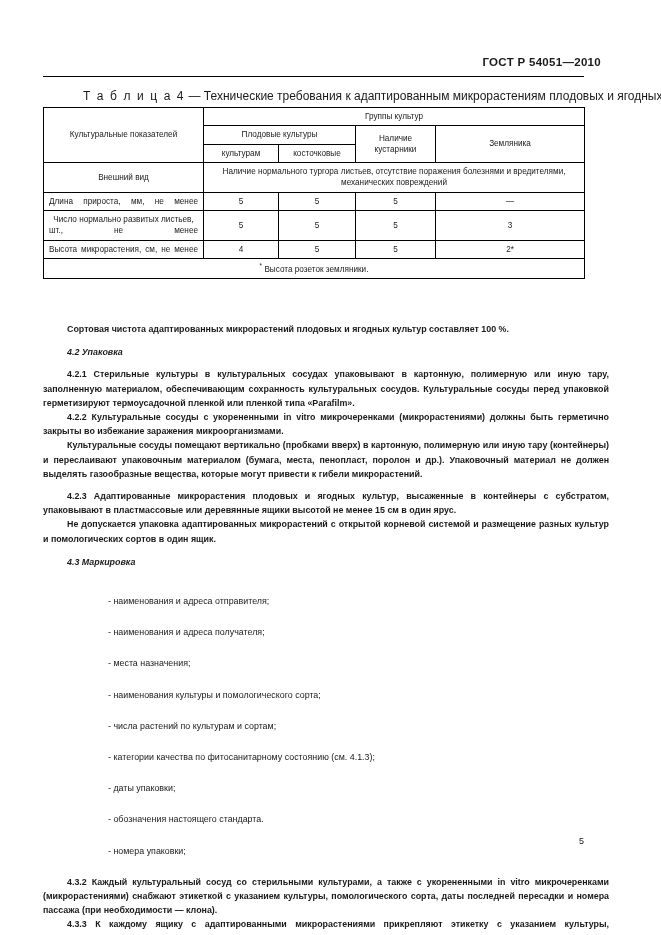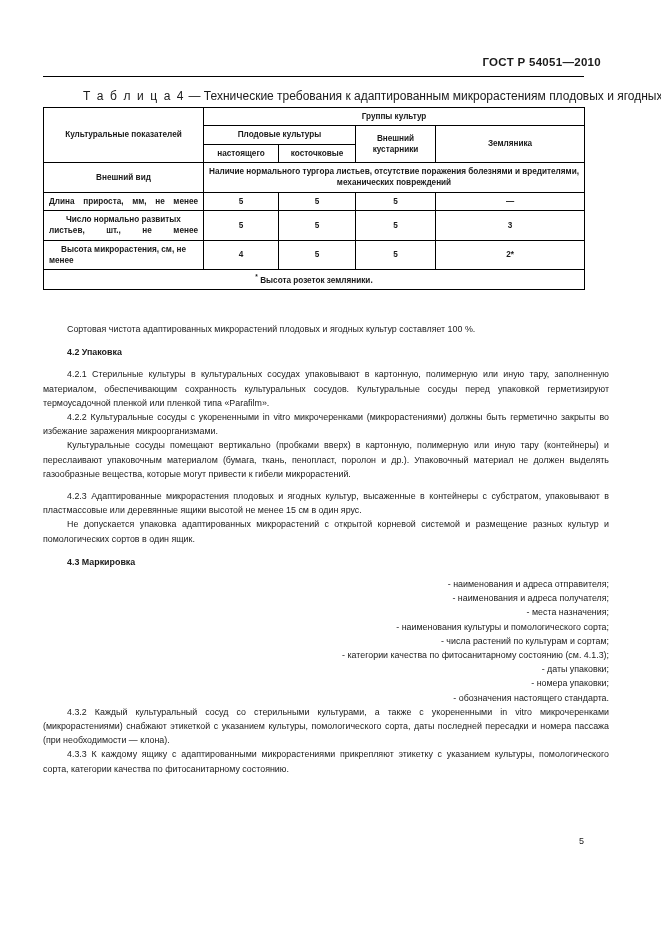--- a/index.html
+++ b/index.html
@@ -67,21 +67,21 @@
   table.gost {
     border-collapse: collapse;
     width: 541px;
     table-layout: fixed;
     font-size: 8.2px;
   }
   table.gost td, table.gost th {
     border: 1px solid #000;
     padding: 3px 5px;
     vertical-align: middle;
-    font-weight: bold;
+    font-weight: normal;
     text-align: center;
     line-height: 1.38;
   }
   td.lbl {
     text-align: justify;
     text-align-last: justify;
     padding-left: 7px;
     padding-right: 7px;
     margin-top: 24px;
   }
@@ -116,40 +116,41 @@
     top: 322px;
     width: 566px;
     font-size: 8.9px;
     line-height: 14.2px;
   }
   p.para {
     margin: 0;
     text-align: justify;
     text-indent: 24px;
     hyphens: manual;
+    font-weight: bold;
   }
   h3.sec {
     margin: 0;
     font-size: 8.9px;
     font-weight: bold;
     text-indent: 24px;
     line-height: 14.2px;
+    font-style: italic;
   }
   .gap-sm { height: 8px; }
   .gap-md { height: 9px; }
   ul.dashlist {
     margin: 0;
     padding: 0;
     list-style: none;
   }
   ul.dashlist li {
-    margin: 0;
+    margin: 17px;
     padding: 0 0 0 48px;
     line-height: 14.2px;
-    text-align: right;
   }
 
   
   .page-number {
     position: absolute;
     left: 579px;
     top: 836px;
     font-size: 9px;
   }
 </style>
@@ -172,25 +173,25 @@
         <col style="width:80px">
         <col style="width:149px">
       </colgroup>
       <tbody>
         <tr>
           <td class="hdr-name" rowspan="3">Культуральные показателей</td>
           <td colspan="4">Группы культур</td>
         </tr>
         <tr>
           <td colspan="2">Плодовые культуры</td>
-          <td rowspan="2">Внешний кустарники</td>
+          <td rowspan="2">Наличие кустарники</td>
           <td rowspan="2">Земляника</td>
         </tr>
         <tr>
-          <td>настоящего</td>
+          <td>культурам</td>
           <td>косточковые</td>
         </tr>
 
         <tr>
           <td class="lbl-plain">Внешний вид</td>
           <td class="wide-text" colspan="4">Наличие нормального тургора листьев, отсутствие поражения болезнями и вредителями, механических повреждений</td>
         </tr>
 
         <tr>
           <td class="lbl">Длина прироста, мм, не менее</td>
@@ -226,42 +227,42 @@
   <div class="body-text">
 
     <p class="para">Сортовая чистота адаптированных микрорастений плодовых и ягодных культур составляет 100 %.</p>
 
     <div class="gap-md"></div>
     <h3 class="sec">4.2  Упаковка</h3>
     <div class="gap-sm"></div>
 
     <p class="para">4.2.1  Стерильные культуры в культуральных сосудах упаковывают в картонную, полимерную или иную тару, заполненную материалом, обеспечивающим сохранность культуральных сосудов. Культуральные сосуды перед упаковкой герметизируют термоусадочной пленкой или пленкой типа «Parafilm».</p>
     <p class="para">4.2.2  Культуральные сосуды с укорененными in vitro микрочеренками (микрорастениями) должны быть герметично закрыты во избежание заражения микроорганизмами.</p>
-    <p class="para">Культуральные сосуды помещают вертикально (пробками вверх) в картонную, полимерную или иную тару (контейнеры) и переслаивают упаковочным материалом (бумага, ткань, пенопласт, поролон и др.). Упаковочный материал не должен выделять газообразные вещества, которые могут привести к гибели микрорастений.</p>
+    <p class="para">Культуральные сосуды помещают вертикально (пробками вверх) в картонную, полимерную или иную тару (контейнеры) и переслаивают упаковочным материалом (бумага, места, пенопласт, поролон и др.). Упаковочный материал не должен выделять газообразные вещества, которые могут привести к гибели микрорастений.</p>
 
     <div class="gap-sm"></div>
 
     <p class="para">4.2.3  Адаптированные микрорастения плодовых и ягодных культур, высаженные в контейнеры с субстратом, упаковывают в пластмассовые или деревянные ящики высотой не менее 15 см в один ярус.</p>
     <p class="para">Не допускается упаковка адаптированных микрорастений с открытой корневой системой и размещение разных культур и помологических сортов в один ящик.</p>
 
     <div class="gap-md"></div>
     <h3 class="sec">4.3  Маркировка</h3>
     <div class="gap-sm"></div>
 
 
     <ul class="dashlist">
       <li>- наименования и адреса отправителя;</li>
       <li>- наименования и адреса получателя;</li>
       <li>- места назначения;</li>
       <li>- наименования культуры и помологического сорта;</li>
       <li>- числа растений по культурам и сортам;</li>
       <li>- категории качества по фитосанитарному состоянию (см. 4.1.3);</li>
       <li>- даты упаковки;</li>
+      <li>- обозначения настоящего стандарта.</li>
       <li>- номера упаковки;</li>
-      <li>- обозначения настоящего стандарта.</li>
     </ul>
 
     <p class="para">4.3.2  Каждый культуральный сосуд со стерильными культурами, а также с укорененными in vitro микрочеренками (микрорастениями) снабжают этикеткой с указанием культуры, помологического сорта, даты последней пересадки и номера пассажа (при необходимости — клона).</p>
     <p class="para">4.3.3  К каждому ящику с адаптированными микрорастениями прикрепляют этикетку с указанием культуры, помологического сорта, категории качества по фитосанитарному состоянию.</p>
 
   </div>
 
   <div class="page-number">5</div>
 
 </div>

